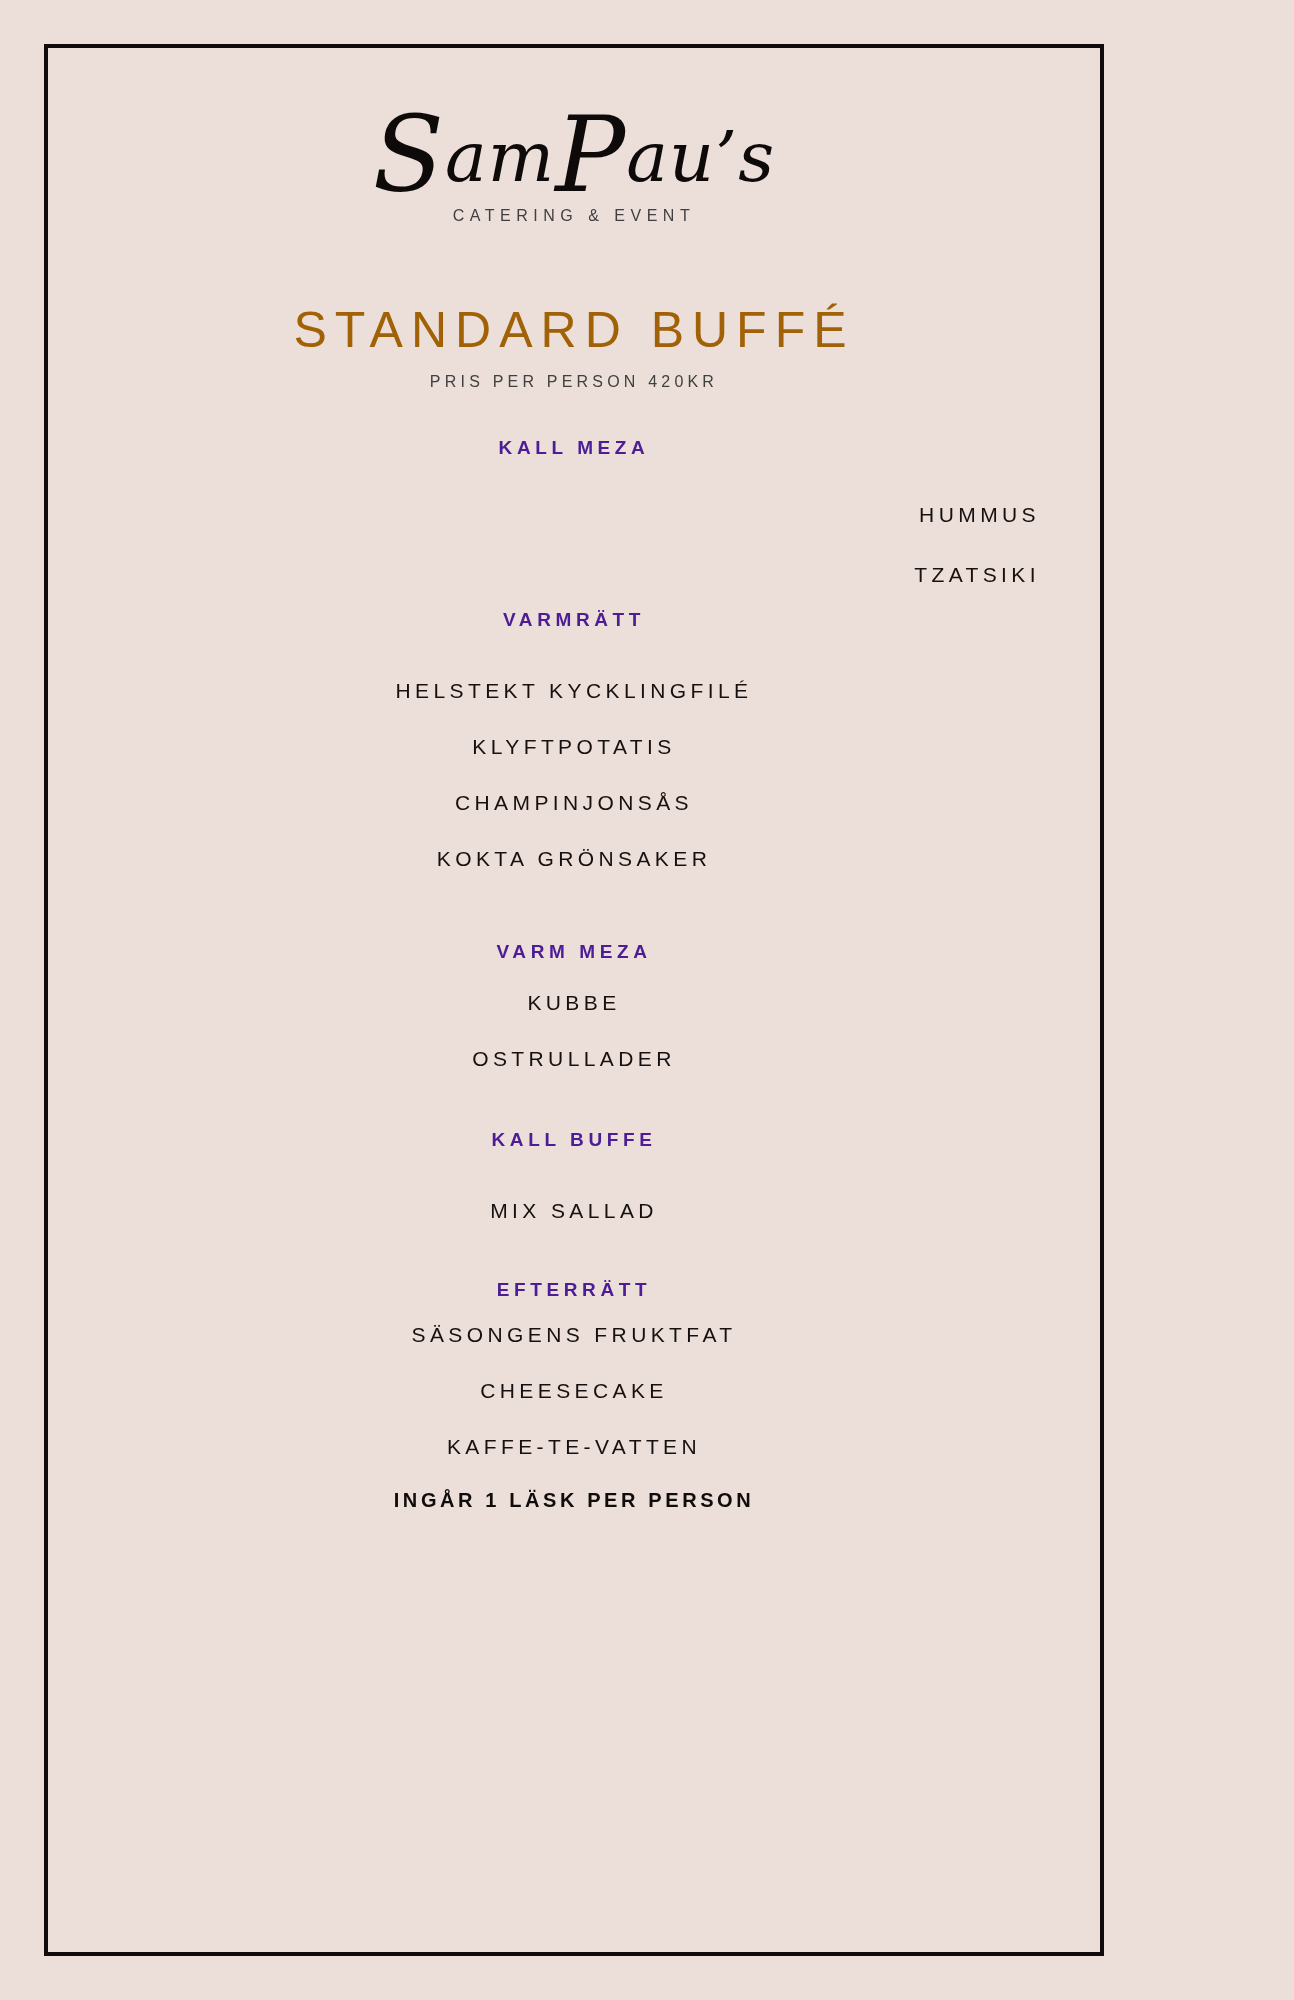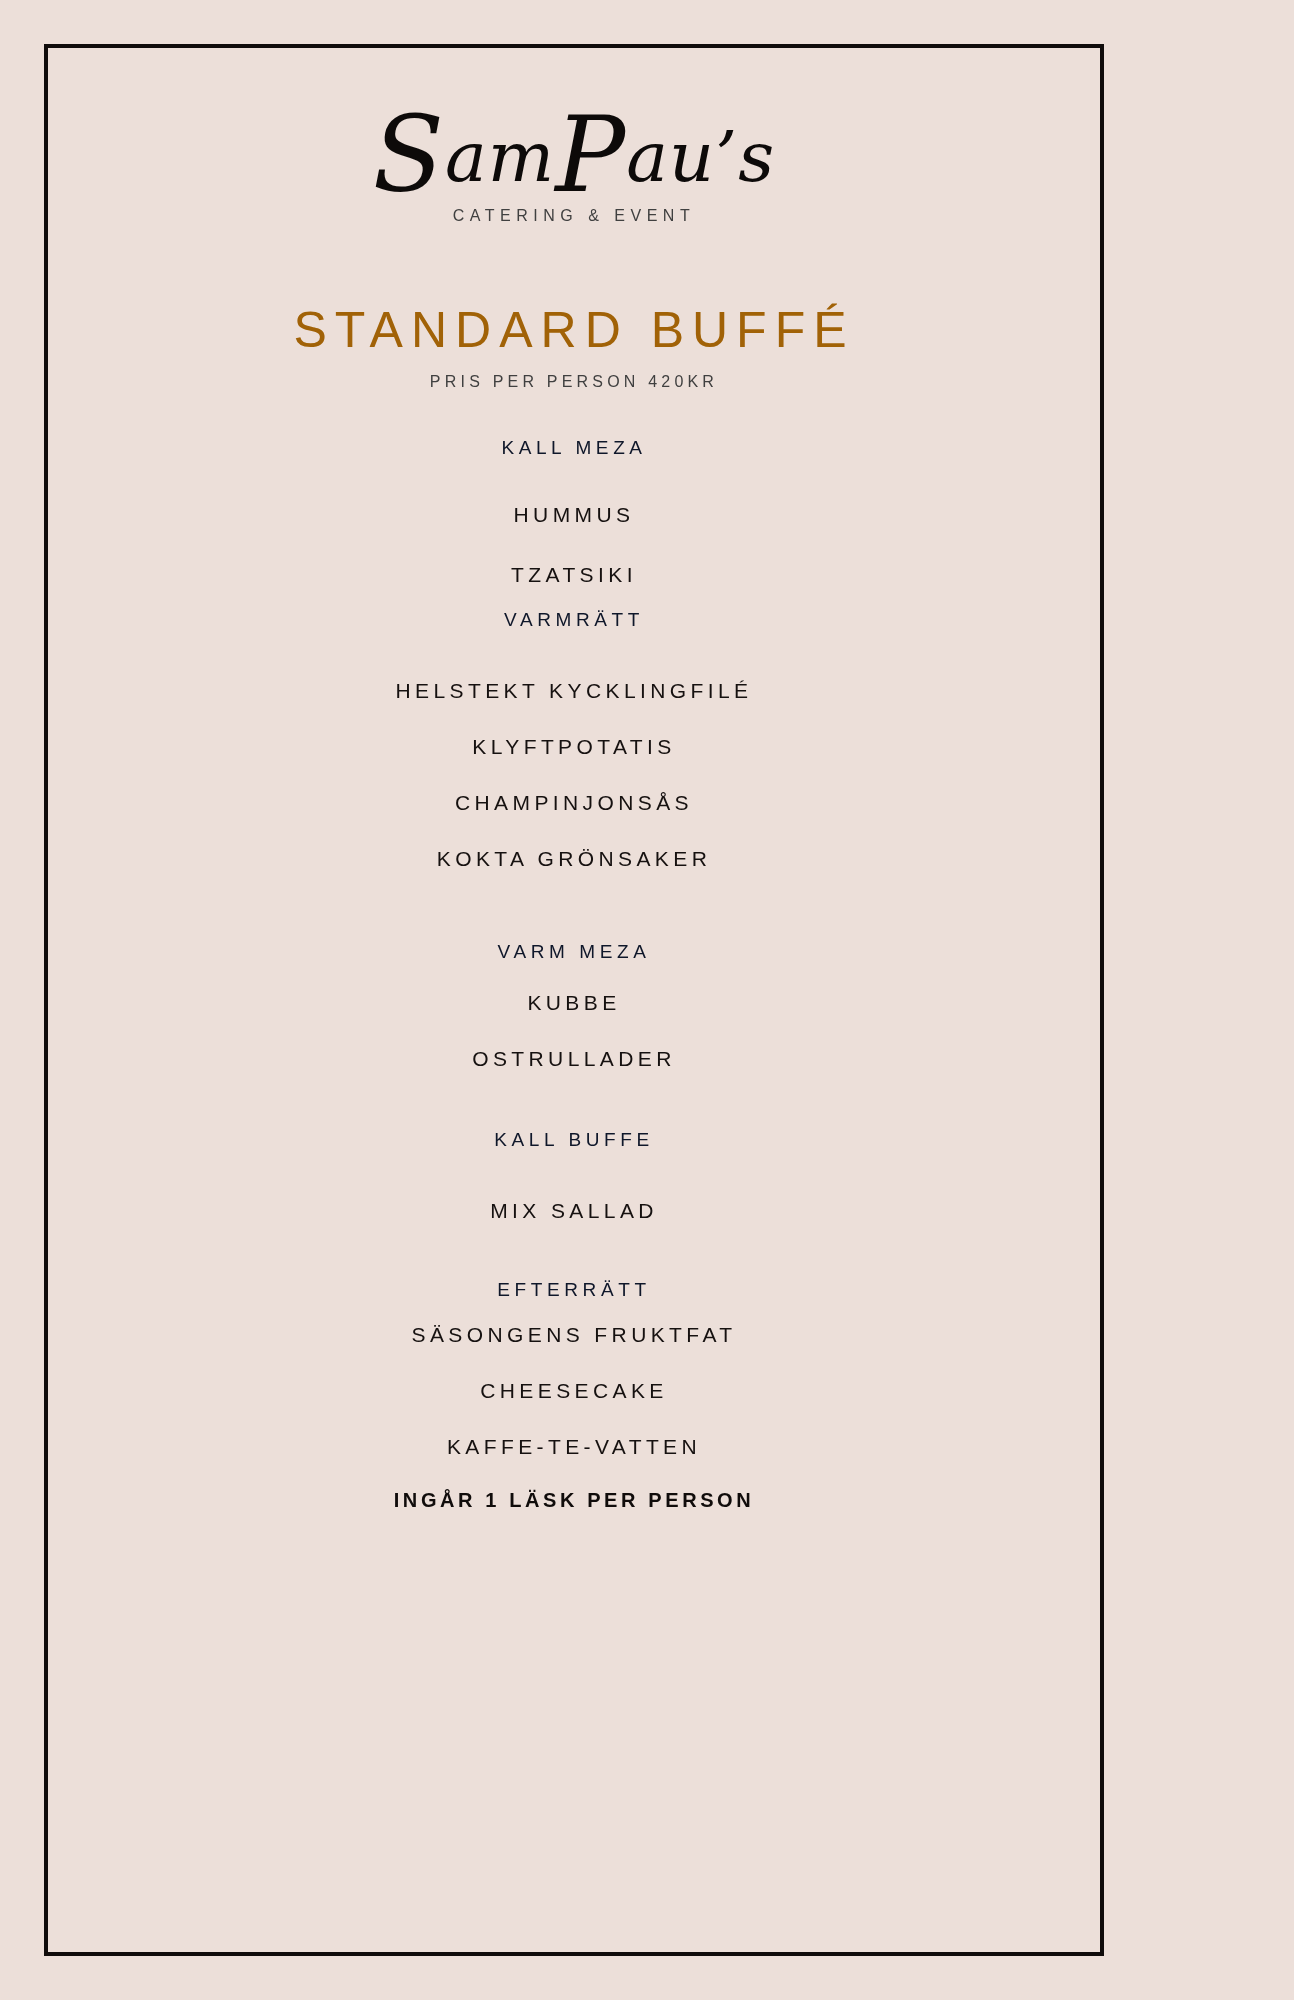--- a/index.html
+++ b/index.html
@@ -91,23 +91,23 @@
 
   
   .sections {
     margin-top: 46px;
   }
   .section {
     margin-bottom: 0;
   }
   .section-head {
     font-size: 19px;
-    font-weight: normal;
+    font-weight: bold;
     letter-spacing: 4.6px;
-    color: #0f172a;
+    color: #4c1d95;
   }
   .items {
     margin-top: 0;
   }
   .item {
     font-size: 21px;
     letter-spacing: 4.4px;
     color: #161110;
     font-weight: 400;
   }
@@ -131,21 +131,21 @@
       </div>
 
       <div class="title-block">
         <div class="menu-title">STANDARD BUFFÉ</div>
         <div class="menu-price">PRIS PER PERSON 420KR</div>
       </div>
 
       <div class="sections" id="sections">
           <div class="section">
             <div class="section-head">KALL MEZA</div>
-            <div class="items" style="margin-top: 44px;">
+            <div class="items" style="margin-top: 44px; text-align: right;">
               <div class="item">HUMMUS</div>
               <div class="item" style="margin-top: 36px;">TZATSIKI</div>
             </div>
           </div>
           <div class="section" style="margin-top: 22px;">
             <div class="section-head">VARMRÄTT</div>
             <div class="items" style="margin-top: 48px;">
               <div class="item">HELSTEKT KYCKLINGFILÉ</div>
               <div class="item" style="margin-top: 32px;">KLYFTPOTATIS</div>
               <div class="item" style="margin-top: 32px;">CHAMPINJONSÅS</div>

